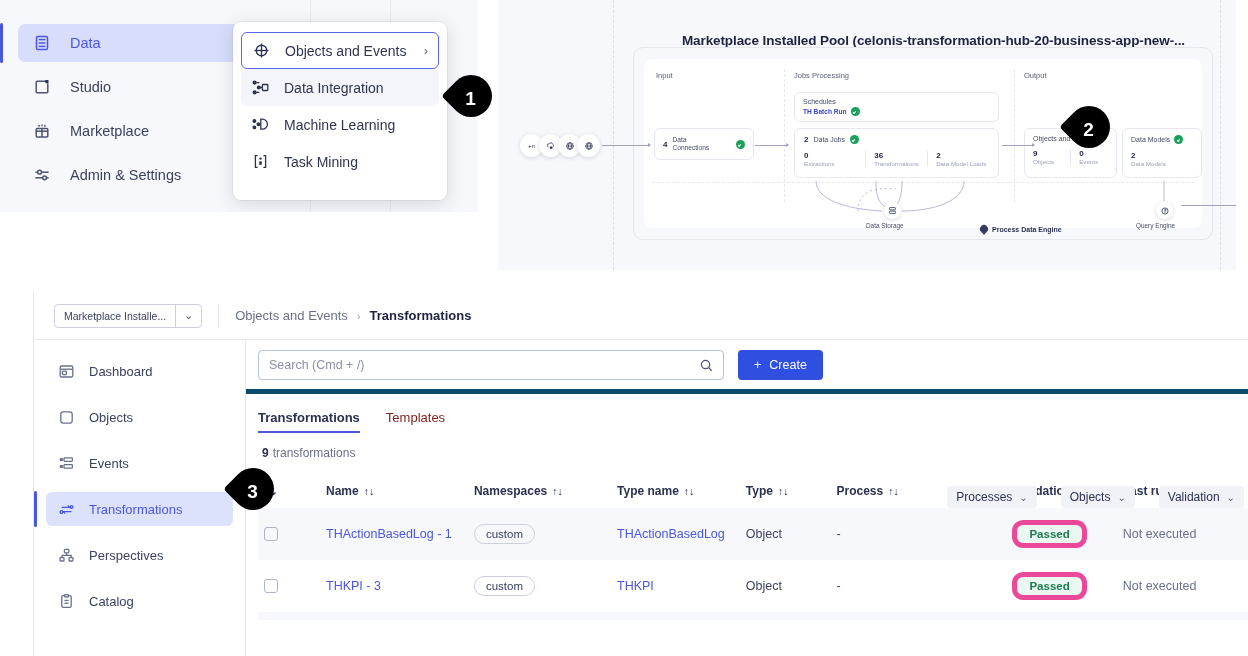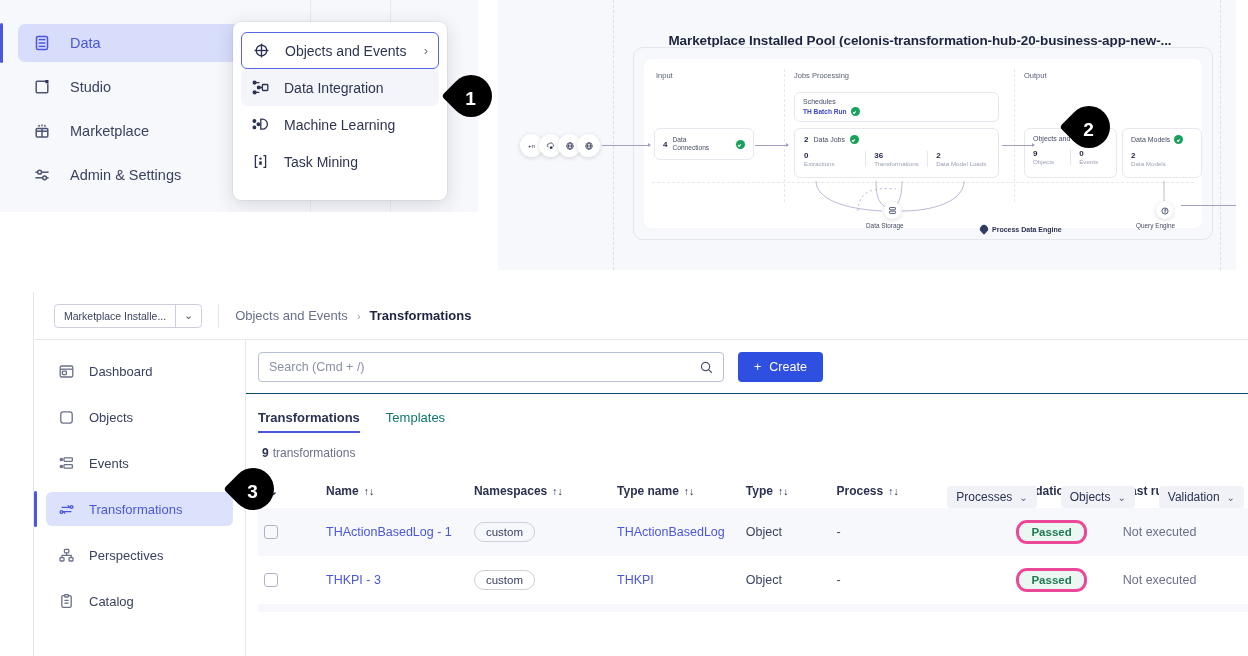--- a/index.html
+++ b/index.html
@@ -50,21 +50,21 @@
   
   .panel-diagram{
     position:absolute; left:498px; top:0; width:738px; height:270px;
     background:#f7f8fb; overflow:hidden;
   }
   .dash-v{ position:absolute; top:0; bottom:0; width:0;
     border-left:1.5px dashed #dcdfe9; }
   .pool-title{
     position:absolute; left:157px; top:33px; width:530px;
     font-size:13.5px; font-weight:bold; color:#1d2340; letter-spacing:-.1px;
-    white-space:nowrap; overflow:hidden; text-align:center;
+    white-space:nowrap; overflow:hidden; text-align:right;
   }
   .pool-outer{
     position:absolute; left:135px; top:47px; width:580px; height:193px;
     border:1px solid #e3e6ee; border-radius:10px;
   }
   .pool-inner{
     position:absolute; left:10px; top:11px; right:10px; bottom:11px;
     background:#fff; border-radius:8px;
   }
   .zone-label{ position:absolute; font-size:7.5px; color:#5a6078; }
@@ -126,32 +126,32 @@
   .ln-item{ position:relative; display:flex; align-items:center; gap:14px;
     height:34px; margin:0 12px 12px 12px; padding:0 12px; border-radius:6px;
     font-size:13px; color:#3b4260; }
   .ln-item.active{ background:#dde2fc; color:#4a56db; }
   .ln-item.active:before{ content:""; position:absolute; left:-12px; top:-1px;
     width:3px; height:36px; background:#4a56db; border-radius:2px; }
   .ln-ico{ width:17px; height:17px; flex:none; }
 
   .content{ flex:1; min-width:0; position:relative; }
   .toolbar{ height:54px; display:flex; align-items:center; gap:14px;
-    padding-left:12px; border-bottom:1px solid #0c4a6e; }
+    padding-left:12px; border-bottom:5px solid #0c4a6e; }
   .searchbox{ position:relative; width:466px; height:30px;
     border:1px solid #b9bfd4; border-radius:4px; background:#fff;
     display:flex; align-items:center; padding:0 10px; }
   .searchbox .ph{ font-size:12.5px; color:#8b90a7; }
   .searchbox .mag{ position:absolute; right:9px; top:7px; }
   .btn-create{ height:30px; padding:0 16px; background:#2f4fe0; color:#fff;
     border-radius:4px; font-size:12.5px; display:flex; align-items:center;
     gap:8px; white-space:nowrap; }
 
   .tabs{ display:flex; gap:26px; padding:16px 0 0 12px; }
-  .tab{ padding-bottom:8px; font-size:13px; color:#0f766e; white-space:nowrap;}
+  .tab{ padding-bottom:8px; font-size:13px; color:#7f1d1d; white-space:nowrap;}
   .tab.active{ color:#2b3150; font-weight:bold;
     box-shadow:inset 0 -2px 0 #4a56db; }
 
   .countrow{ display:flex; align-items:center; padding:13px 0 0 16px;
     font-size:12px; color:#6a7089; }
   .countrow b{ color:#2b3150; margin-right:4px; }
 
   .chips{ position:absolute; right:4px; top:146px; display:flex; gap:24px; }
   .chip{ height:22px; padding:0 9px; background:#f1f2f7; border-radius:4px;
     display:flex; align-items:center; gap:7px; font-size:12px; color:#2b3150;
@@ -163,21 +163,21 @@
     padding:10px 6px; white-space:nowrap; }
   thead th .sort{ color:#2b3150; font-size:10.5px; margin-left:5px; }
   tbody td{ font-size:12.5px; color:#3b4260; padding:12px 6px;
     vertical-align:middle; }
   tbody tr.alt{ background:#f7f8fb; }
   .cbx{ width:14px; height:14px; border:1.4px solid #aeb4c8; border-radius:3px;
     display:block; }
   .lnk{ color:#4a56db; }
   .ns-pill{ display:inline-block; padding:3px 11px; border:1px solid #ccd0de;
     border-radius:11px; font-size:11.5px; color:#3b4260; }
-  .pass-pill{ display:inline-block; padding:3px 12px; border:3px solid #ec4899;
+  .pass-pill{ display:inline-block; padding:3px 12px; border:5px solid #ec4899;
     background:#eaf8f1; border-radius:11px; font-size:11.5px; color:#1d7a51;
     font-weight:bold; }
   .muted{ color:#6a7089; }
 
   
   .callout{ position:absolute; width:52px; height:47px; z-index:60; }
   .callout .bub{ position:absolute; right:0; top:0; width:42px; height:42px;
     background:#000; border-radius:50% 50% 50% 4px;
     transform:rotate(45deg); }
   .callout .num{ position:absolute; inset:0; display:flex;

